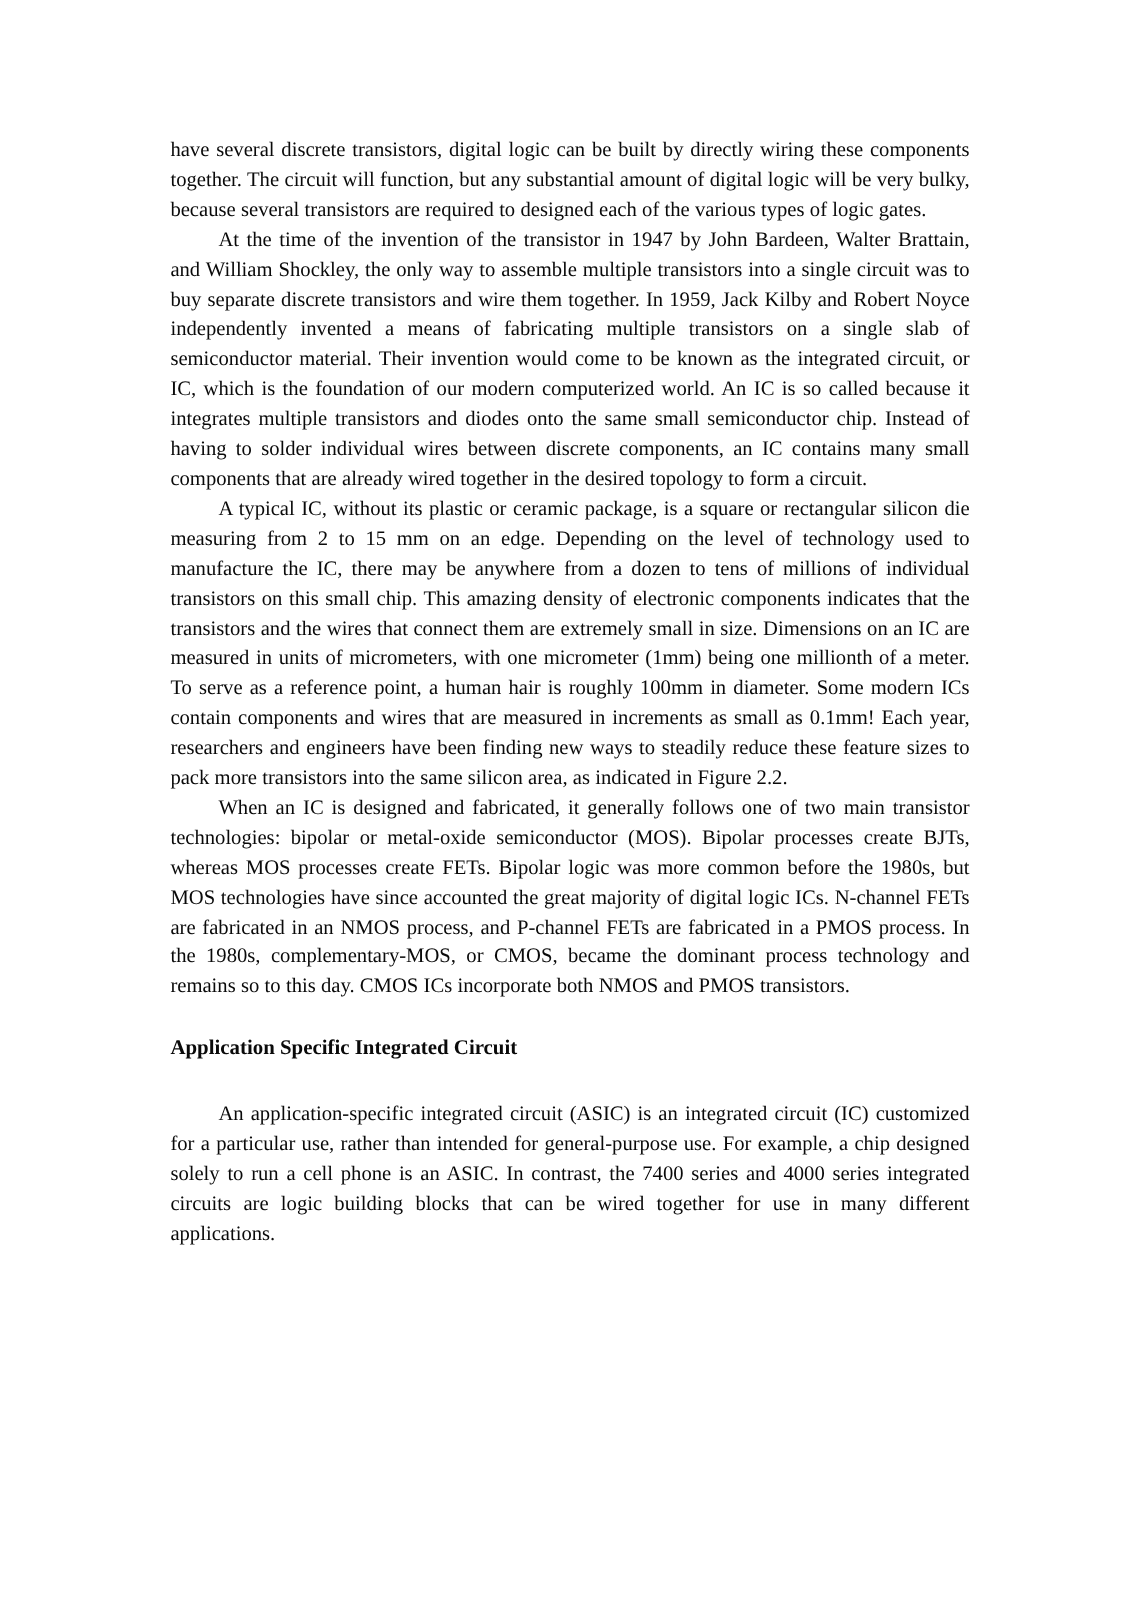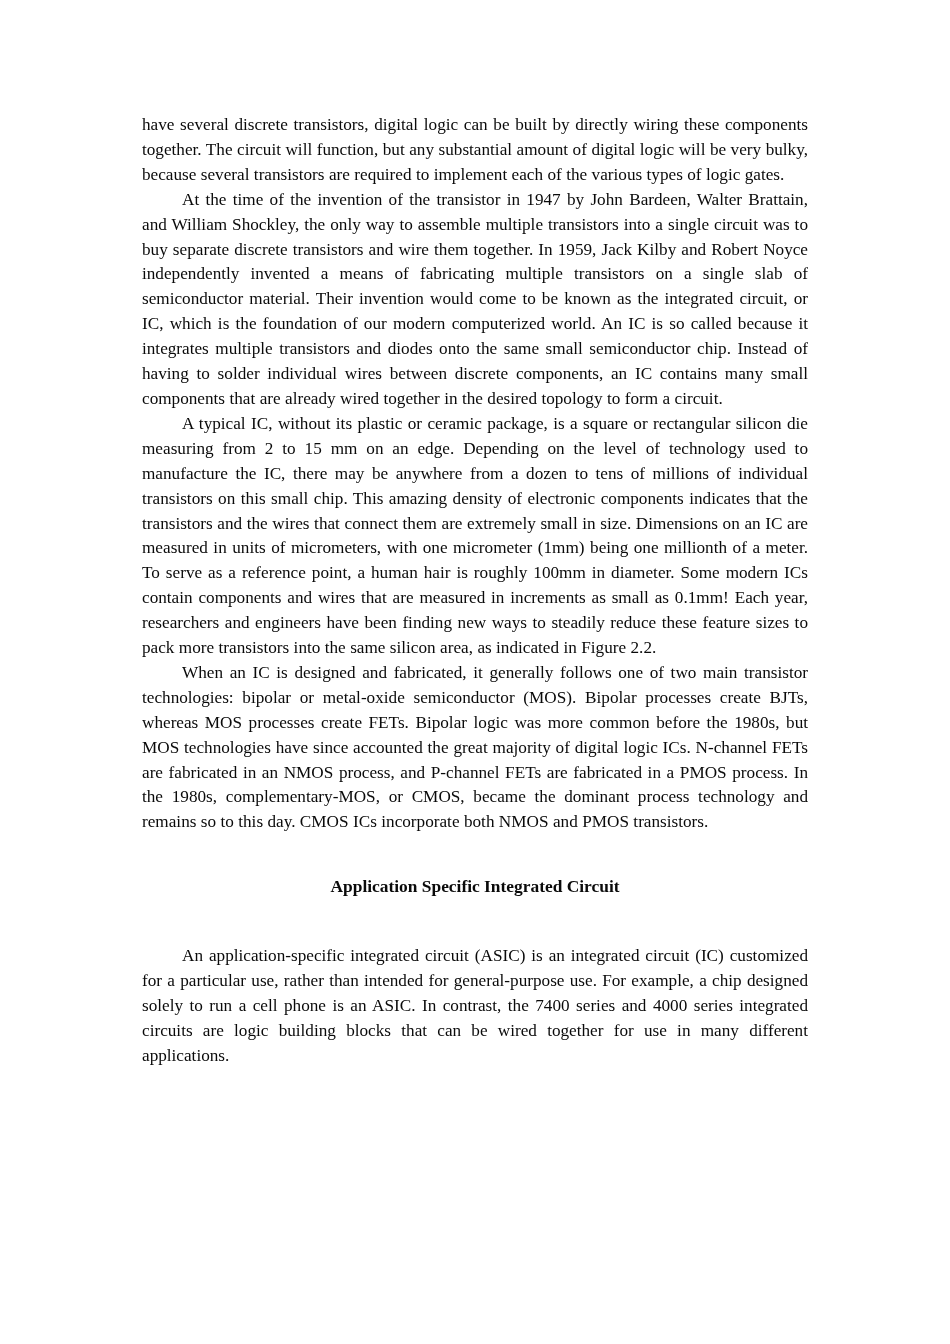--- a/index.html
+++ b/index.html
@@ -36,37 +36,36 @@
     text-justify: inter-word;
     text-indent: 40px;
     -webkit-hyphens: none;
     hyphens: none;
     word-spacing: 0.1px;
   }
   p.body-par.no-indent {
     text-indent: 0;
   }
   h2.section-heading {
-    margin: 14px;
+    margin: 0;
     font-size: 17.4px;
     line-height: 24.9px;
     font-weight: bold;
-    text-align: center;
     text-indent: 0;
   }
   .gap-before-heading { height: 25px; }
   .gap-after-heading { height: 31px; }
 </style>
 </head>
 <body>
 
 <div class="page">
   <div class="text-column">
 
-    <p class="body-par no-indent">have several discrete transistors, digital logic can be built by directly wiring these components together. The circuit will function, but any substantial amount of digital logic will be very bulky, because several transistors are required to implement each of the various types of logic gates.</p>
+    <p class="body-par no-indent">have several discrete transistors, digital logic can be built by directly wiring these components together. The circuit will function, but any substantial amount of digital logic will be very bulky, because several transistors are required to designed each of the various types of logic gates.</p>
 
     <p class="body-par">At the time of the invention of the transistor in 1947 by John Bardeen, Walter Brattain, and William Shockley, the only way to assemble multiple transistors into a single circuit was to buy separate discrete transistors and wire them together. In 1959, Jack Kilby and Robert Noyce independently invented a means of fabricating multiple transistors on a single slab of semiconductor material. Their invention would come to be known as the integrated circuit, or IC, which is the foundation of our modern computerized world. An IC is so called because it integrates multiple transistors and diodes onto the same small semiconductor chip. Instead of having to solder individual wires between discrete components, an IC contains many small components that are already wired together in the desired topology to form a circuit.</p>
 
     <p class="body-par">A typical IC, without its plastic or ceramic package, is a square or rectangular silicon die measuring from 2 to 15 mm on an edge. Depending on the level of technology used to manufacture the IC, there may be anywhere from a dozen to tens of millions of individual transistors on this small chip. This amazing density of electronic components indicates that the transistors and the wires that connect them are extremely small in size. Dimensions on an IC are measured in units of micrometers, with one micrometer (1mm) being one millionth of a meter. To serve as a reference point, a human hair is roughly 100mm in diameter. Some modern ICs contain components and wires that are measured in increments as small as 0.1mm! Each year, researchers and engineers have been finding new ways to steadily reduce these feature sizes to pack more transistors into the same silicon area, as indicated in Figure 2.2.</p>
 
     <p class="body-par">When an IC is designed and fabricated, it generally follows one of two main transistor technologies: bipolar or metal-oxide semiconductor (MOS). Bipolar processes create BJTs, whereas MOS processes create FETs. Bipolar logic was more common before the 1980s, but MOS technologies have since accounted the great majority of digital logic ICs. N-channel FETs are fabricated in an NMOS process, and P-channel FETs are fabricated in a PMOS process. In the 1980s, complementary-MOS, or CMOS, became the dominant process technology and remains so to this day. CMOS ICs incorporate both NMOS and PMOS transistors.</p>
 
     <div class="gap-before-heading"></div>
 
     <h2 class="section-heading">Application Specific Integrated Circuit</h2>

